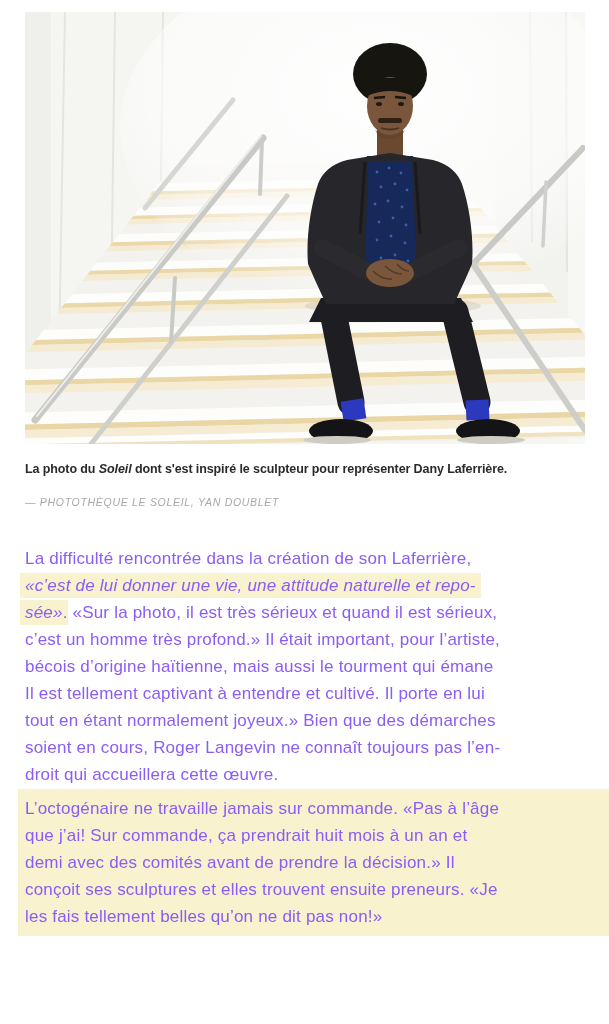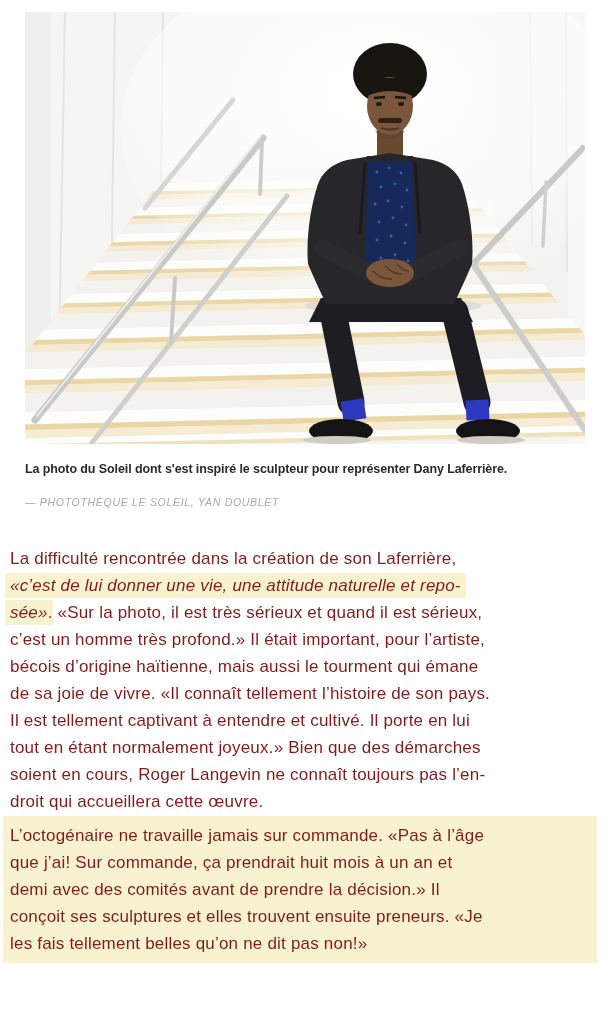--- a/index.html
+++ b/index.html
@@ -11,30 +11,30 @@
   .photo-wrap{
     margin:12px 0 0 25px;width:560px;height:432px;position:relative;
     background:#f6f6f3;overflow:hidden;
   }
   .photo-wrap svg{display:block;}
   .caption{
     margin:16px 25px 0 25px;
     font-size:12.5px;font-weight:bold;letter-spacing:-0.1px;
     color:#2a2a2a;line-height:19px;white-space:nowrap;
   }
-  .caption .it{}
+  .caption .it{font-style:italic;}
   .credit{
     margin:17px 25px 0 25px;
     font-size:10.5px;letter-spacing:0.7px;color:#a8a8a8;line-height:13px;
     white-space:nowrap;
     font-style:italic;
   }
   #article{
-    margin-top:36px;padding-left:10px;
-    font-size:17px;color:#7f1d1d;letter-spacing:0.2px;
+    margin-top:36px;padding-left:25px;
+    font-size:17px;color:#8b5cf6;letter-spacing:0.2px;
   }
   .para{margin:0;width:555px;}
   .line{white-space:pre;line-height:27px;height:27px;}
   .hl{
     background:#f8f2cf;
     box-shadow:-5px 0 0 #f8f2cf,5px 0 0 #f8f2cf;
     padding:3px 0;
     font-style:italic;
   }
   .hl-block{
@@ -214,21 +214,20 @@
 <div class="caption"><span>La photo du </span><span class="it">Soleil</span><span> dont s'est inspiré le sculpteur pour représenter Dany Laferrière.</span></div>
 <div class="credit">— PHOTOTHÈQUE LE SOLEIL, YAN DOUBLET</div>
 
 <div id="article">
     <div class="para">
       <div class="line"><span>La difficulté rencontrée dans la création de son Laferrière,</span></div>
       <div class="line"><span class="hl">«c’est de lui donner une vie, une attitude naturelle et repo-</span></div>
       <div class="line"><span class="hl">sée»</span><span>. «Sur la photo, il est très sérieux et quand il est sérieux,</span></div>
       <div class="line"><span>c’est un homme très profond.» Il était important, pour l’artiste,</span></div>
       <div class="line"><span>bécois d’origine haïtienne, mais aussi le tourment qui émane</span></div>
-      <div class="line"><span>de sa joie de vivre. «Il connaît tellement l’histoire de son pays.</span></div>
       <div class="line"><span>Il est tellement captivant à entendre et cultivé. Il porte en lui</span></div>
       <div class="line"><span>tout en étant normalement joyeux.» Bien que des démarches</span></div>
       <div class="line"><span>soient en cours, Roger Langevin ne connaît toujours pas l’en-</span></div>
       <div class="line"><span>droit qui accueillera cette œuvre.</span></div>
     </div>
     <div class="para hl-block">
       <div class="line"><span>L’octogénaire ne travaille jamais sur commande. «Pas à l’âge</span></div>
       <div class="line"><span>que j’ai! Sur commande, ça prendrait huit mois à un an et</span></div>
       <div class="line"><span>demi avec des comités avant de prendre la décision.» Il</span></div>
       <div class="line"><span>conçoit ses sculptures et elles trouvent ensuite preneurs. «Je</span></div>

